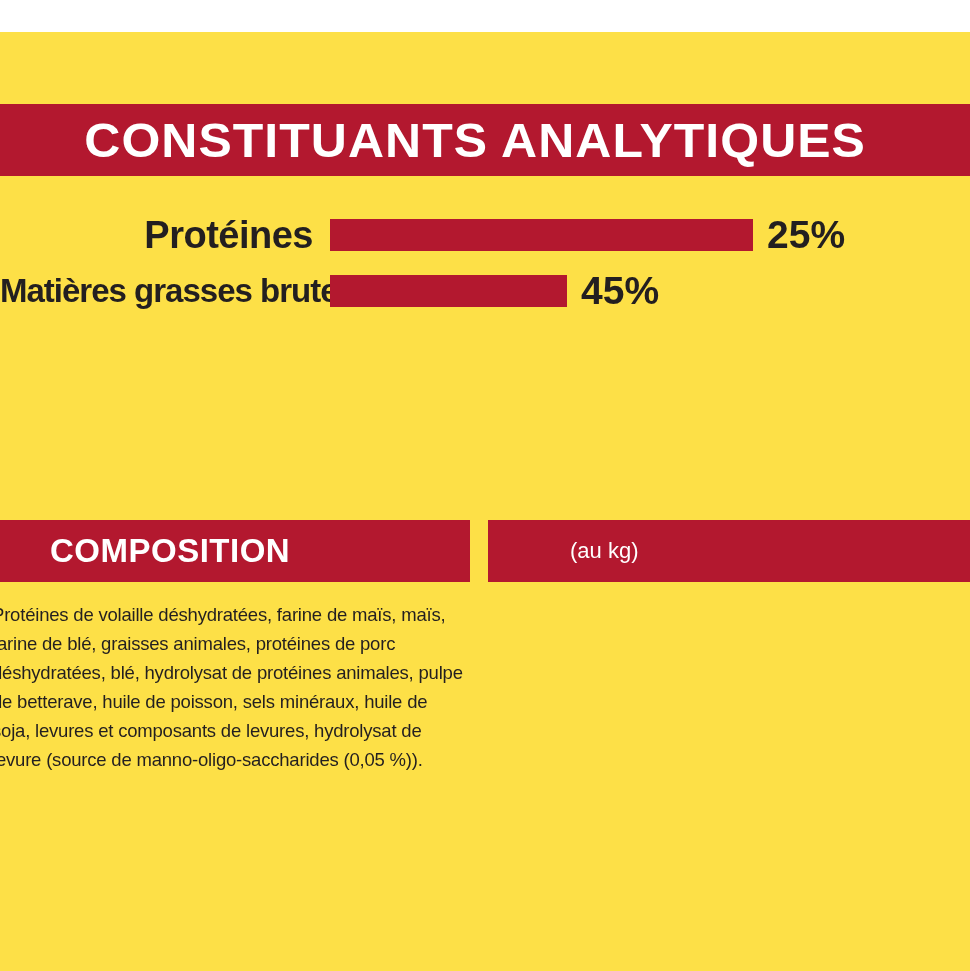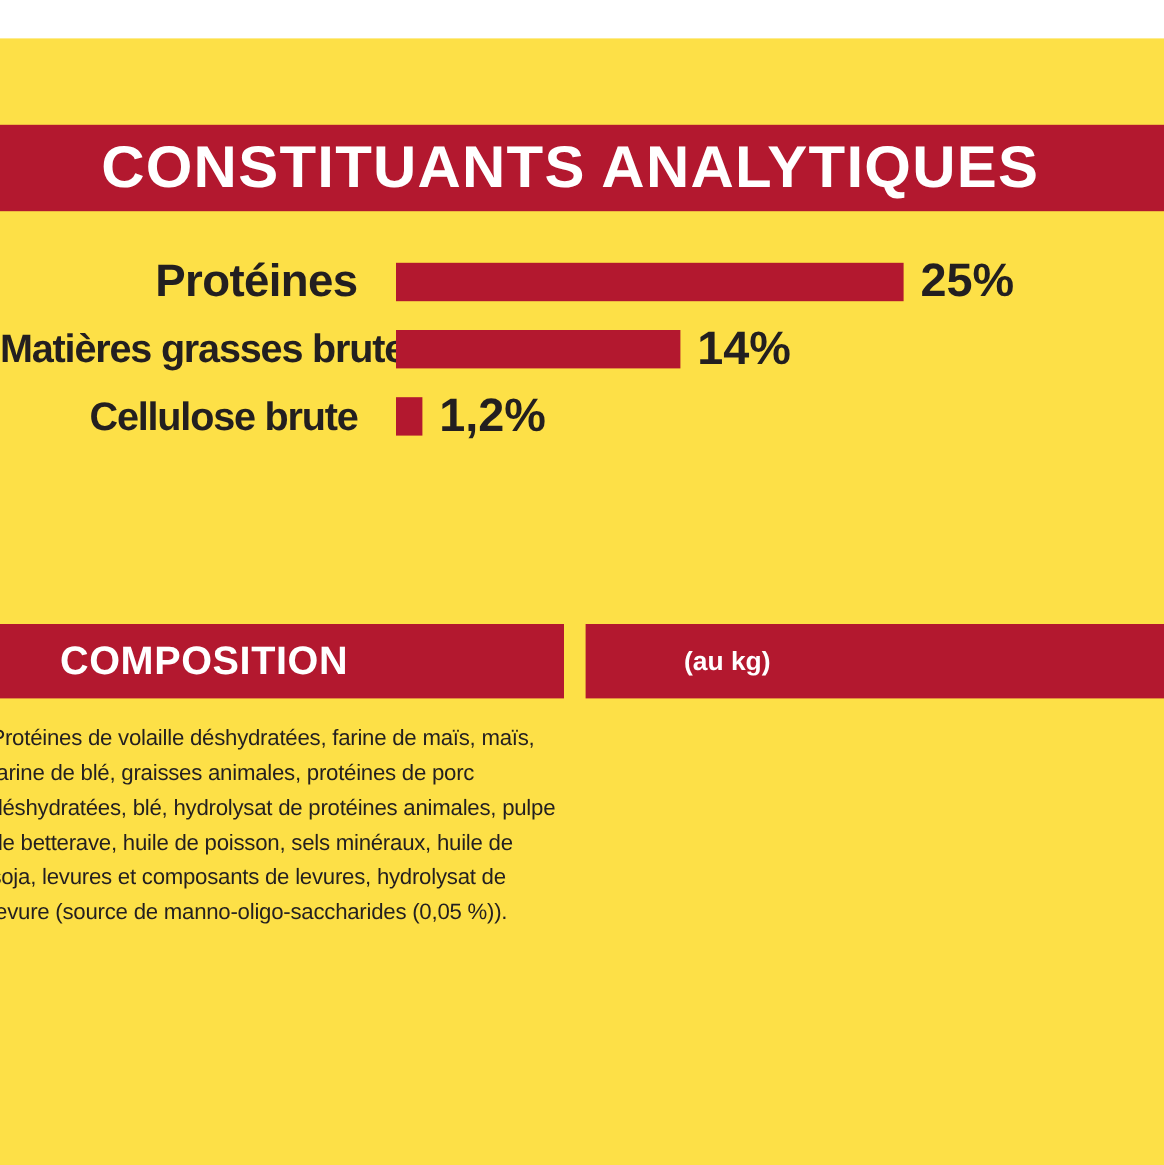--- a/index.html
+++ b/index.html
@@ -50,21 +50,21 @@
   }
   .bar-row {
     position: relative;
     height: 56px;
     display: flex;
     align-items: center;
   }
   .bar-label {
     width: 330px;
     text-align: right;
-    padding-right: 32px;
+    padding-right: 17px;
     box-sizing: border-box;
     font-size: 38px;
     font-weight: bold;
     color: #231f20;
     white-space: nowrap;
     font-family: "Liberation Sans", sans-serif;
     letter-spacing: -0.5px;
   }
   .bar-label.small {
     font-size: 33px;
@@ -109,21 +109,21 @@
     color: #ffffff;
     font-size: 33px;
     font-weight: bold;
     font-family: "Liberation Sans", sans-serif;
     white-space: nowrap;
     letter-spacing: 0.5px;
   }
   .section-sub {
     color: #ffffff;
     font-size: 22px;
-    font-weight: bold;
+    font-weight: normal;
     font-family: "Liberation Sans", sans-serif;
     margin-left: 10px;
     white-space: nowrap;
   }
 
   .body-text {
     position: absolute;
     font-size: 18.5px;
     line-height: 29px;
     color: #231f20;
@@ -157,31 +157,24 @@
       <div class="bar-wrap">
         <div class="bar-fill" style="width:423px"></div>
         <div class="bar-value">25%</div>
       </div>
     </div>
 
     <div class="bar-row">
       <div class="bar-label small">Matières grasses brutes</div>
       <div class="bar-wrap">
         <div class="bar-fill" style="width:237px"></div>
-        <div class="bar-value">14%</div>
+        <div class="bar-value">45%</div>
       </div>
     </div>
 
-    <div class="bar-row">
-      <div class="bar-label small">Cellulose brute</div>
-      <div class="bar-wrap">
-        <div class="bar-fill" style="width:22px"></div>
-        <div class="bar-value">1,2%</div>
-      </div>
-    </div>
 
   </div>
 
   <div class="banner" id="composition-banner">
     <div class="section-title">COMPOSITION</div>
   </div>
   <div class="body-text" id="composition-text">Protéines de volaille déshydratées, farine de maïs, maïs, farine de blé, graisses animales, protéines de porc déshydratées, blé, hydrolysat de protéines animales, pulpe de betterave, huile de poisson, sels minéraux, huile de soja, levures et composants de levures, hydrolysat de levure (source de manno-oligo-saccharides (0,05 %)).</div>
 
   <div class="banner" id="additifs-banner">
     <div class="section-sub">(au kg)</div>

